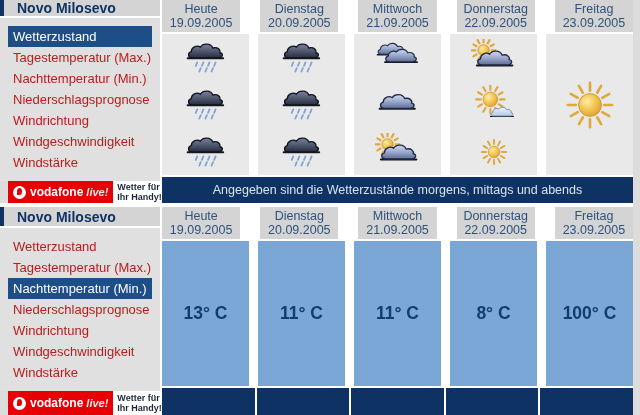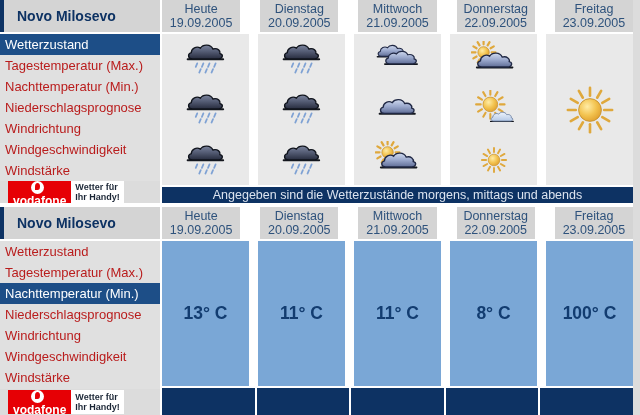--- a/index.html
+++ b/index.html
@@ -7,28 +7,28 @@
         font-family:"Liberation Sans","DejaVu Sans",sans-serif;-webkit-font-smoothing:antialiased;}
   .right-strip{position:absolute;top:0;right:0;width:7px;height:415px;background:#dcdcdc;}
   .block{display:flex;}
   .block-top{height:203px;margin-bottom:4px;}
   .block-bottom{height:208px;}
   
   .sidebar{width:160px;display:flex;flex-direction:column;}
   .sb-header{height:32px;box-sizing:border-box;background:var(--header-gray,#d4d4d4);
              border-left:4px solid var(--navy,#0d3263);display:flex;align-items:center;
              padding-left:13px;color:var(--navy,#0d3263);font-weight:bold;font-size:14px;}
-  .menu{flex:1;margin:2px 0 0 0;padding:0;list-style:none;background:var(--sidebar-gray,#e0e0e0);}
+  .menu{flex:1;margin:2px 0 0 0;padding:8px;list-style:none;background:var(--sidebar-gray,#e0e0e0);}
   .menu li{height:21px;line-height:21px;padding-left:5px;font-size:13px;color:#b91c1c;
            white-space:nowrap;cursor:pointer;}
   .menu li.selected{background:var(--selected-blue,#1d4e87);color:#fff;}
   .brandrow{height:22px;display:flex;align-items:center;background:#dcdcdc;padding-left:8px;}
   .block-bottom .brandrow{height:26px;}
   .red-box{height:22px;box-sizing:border-box;background:var(--vodafone-red,#e60005);
-           display:flex;align-items:center;padding:0 5px;cursor:pointer;flex-direction:column;}
+           display:flex;align-items:center;padding:0 5px;cursor:pointer;}
   .speechmark{width:13px;height:13px;border-radius:50%;background:#fff;position:relative;
               margin-right:4px;flex:none;}
   .speechmark::after{content:"";position:absolute;left:4px;top:2px;width:5px;height:7px;
               background:var(--vodafone-red,#e60005);border-radius:50% 50% 50% 0;}
   .brand-word{color:#fff;font-weight:bold;font-size:12px;letter-spacing:0;}
   .brand-live{color:#efe6e6;font-weight:bold;font-style:italic;font-size:11px;margin-left:3px;}
   .tagline{height:22px;box-sizing:border-box;background:#fff;padding:1px 4px 0 4px;
            font-size:9px;line-height:10px;font-weight:bold;color:#1c2737;white-space:nowrap;}
   .block-bottom .red-box,.block-bottom .tagline{height:24px;}
   .block-bottom .tagline{padding-top:2px;}
@@ -36,21 +36,21 @@
   .main{flex:1;display:flex;flex-direction:column;margin-left:2px;padding-right:7px;background:#fff;}
   .days{height:32px;display:flex;gap:20px;}
   .day{flex:1;background:var(--header-gray,#d4d4d4);text-align:center;color:#2e527c;
        font-size:12.5px;padding-top:2px;box-sizing:border-box;}
   .day-name{line-height:14px;}
   .day-date{line-height:14px;}
   .grid,.temps{flex:1;display:flex;gap:9px;margin-top:2px;}
   .daycol{flex:1;background:var(--body-gray,#e9e9e9);display:flex;flex-direction:column;
           justify-content:space-around;align-items:center;}
   .icon-cell{display:flex;align-items:center;justify-content:center;}
-  .banner{height:16px;margin-top:2px;background:var(--navy,#0d3263);color:#dbe3ef;
+  .banner{height:26px;margin-top:2px;background:var(--navy,#0d3263);color:#dbe3ef;
           font-size:12.5px;display:flex;align-items:center;justify-content:center;white-space:nowrap;}
   .temp-cell{flex:1;background:var(--light-blue,#7aa7d6);display:flex;align-items:center;
              justify-content:center;color:#123c70;font-weight:bold;font-size:17.5px;}
   .footer{height:27px;margin-top:2px;display:flex;gap:2px;}
   .footer-cell{flex:1;background:var(--navy,#0d3263);}
   .defs-holder{position:absolute;width:0;height:0;overflow:hidden;}
 </style>
 </head>
 <body>
 

